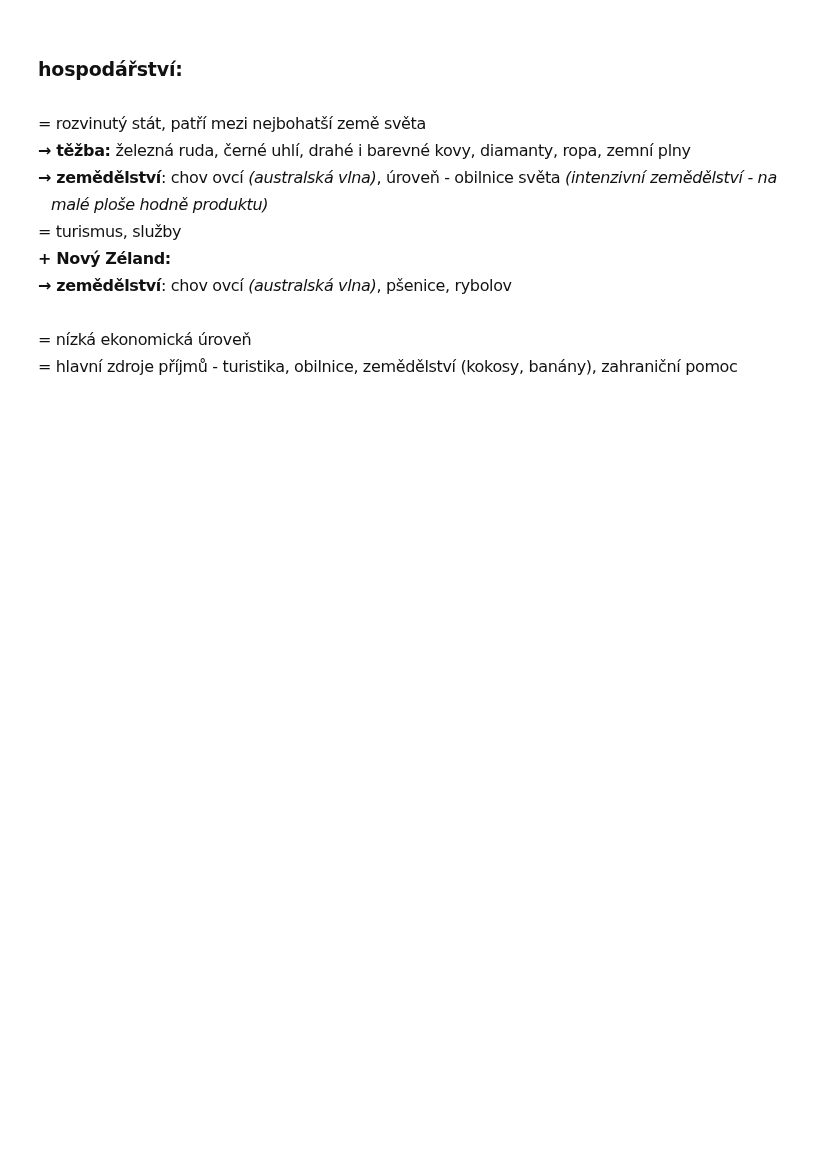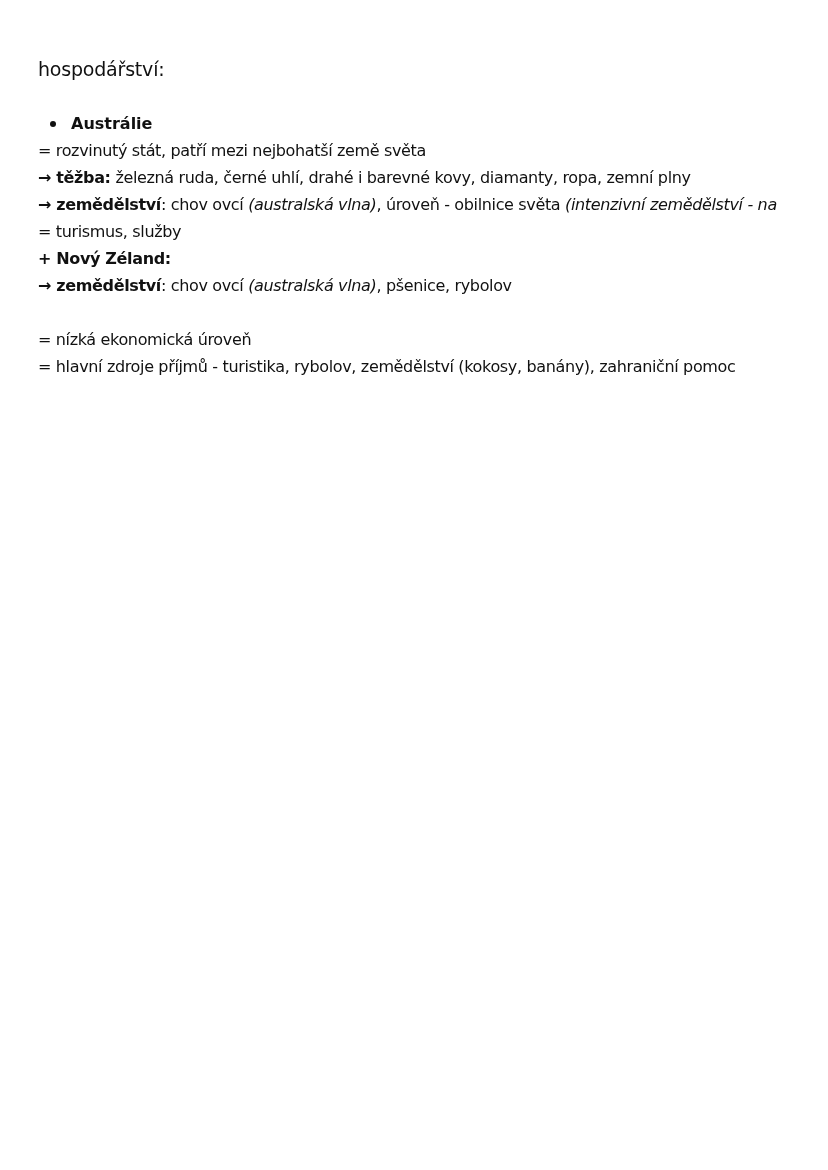--- a/index.html
+++ b/index.html
@@ -3,21 +3,21 @@
   <meta charset="utf-8">
   <style>
     html, body { margin: 0; padding: 0; background: #ffffff; }
     body {
       width: 828px; height: 1170px; position: relative; overflow: hidden;
       font-family: "DejaVu Sans", "Liberation Sans", sans-serif;
       color: #111111;
     }
     .page { position: absolute; left: 38px; top: 56px; width: 760px; }
     .heading {
-      font-size: 19px; font-weight: normal; margin: 0; line-height: 26px; letter-spacing: -0.2px;
+      font-size: 19px; font-weight: bold; margin: 0; line-height: 26px; letter-spacing: -0.2px;
     }
     .bullet {
       font-size: 16px; font-weight: bold; line-height: 27px; margin: 0; padding-left: 12px;
       display: flex; align-items: center;
     }
     .bullet .dot {
       display: inline-block; width: 6px; height: 6px; border-radius: 50%; background: #111; margin-right: 15px;
     }
     .line { font-size: 16px; line-height: 27px; margin: 0; white-space: nowrap; letter-spacing: -0.35px; }
     .indent { padding-left: 13px; }
@@ -26,44 +26,43 @@
     .gap1 { height: 28px; }
     .gap2 { height: 27px; }
   </style>
 </head>
 <body>
 
 <div class="page">
   <p class="heading">hospodářství:</p>
   <div class="gap1"></div>
 
-  <p class="bullet">
-    <span class="dot"></span>
-    <span>Austrálie</span>
-  </p>
   <p class="line">
     <span>= </span><span>rozvinutý stát, patří mezi nejbohatší země světa</span>
   </p>
   <p class="line">
     <b>→ </b><b>těžba:</b><span> železná ruda, černé uhlí, drahé i barevné kovy, diamanty, ropa, zemní plny</span>
   </p>
   <p class="line">
     <b>→ </b><b>zemědělství</b><span>: chov ovcí </span><i>(australská vlna)</i><span>, úroveň - obilnice světa </span><i>(intenzivní zemědělství - na</i>
+  </p>
+  <p class="line indent">
+    <i>malé ploše hodně produktu)</i>
   </p>
   <p class="line">
     <span>= </span><span>turismus, služby</span>
   </p>
   <p class="line">
     <b>+ </b><b>Nový Zéland:</b>
   </p>
   <p class="line">
     <b>→ </b><b>zemědělství</b><span>: chov ovcí </span><i>(australská vlna)</i><span>, pšenice, rybolov</span>
   </p>
 
   <div class="gap2"></div>
 
   <p class="line">
     <span>= </span><span>nízká ekonomická úroveň</span>
   </p>
   <p class="line">
-    <span>= </span><span>hlavní zdroje příjmů - turistika, rybolov, zemědělství (kokosy, banány), zahraniční pomoc</span>
+    <span>= </span><span>hlavní zdroje příjmů - turistika, obilnice, zemědělství (kokosy, banány), zahraniční pomoc</span>
   </p>
 </div>
 
 </body></html>

